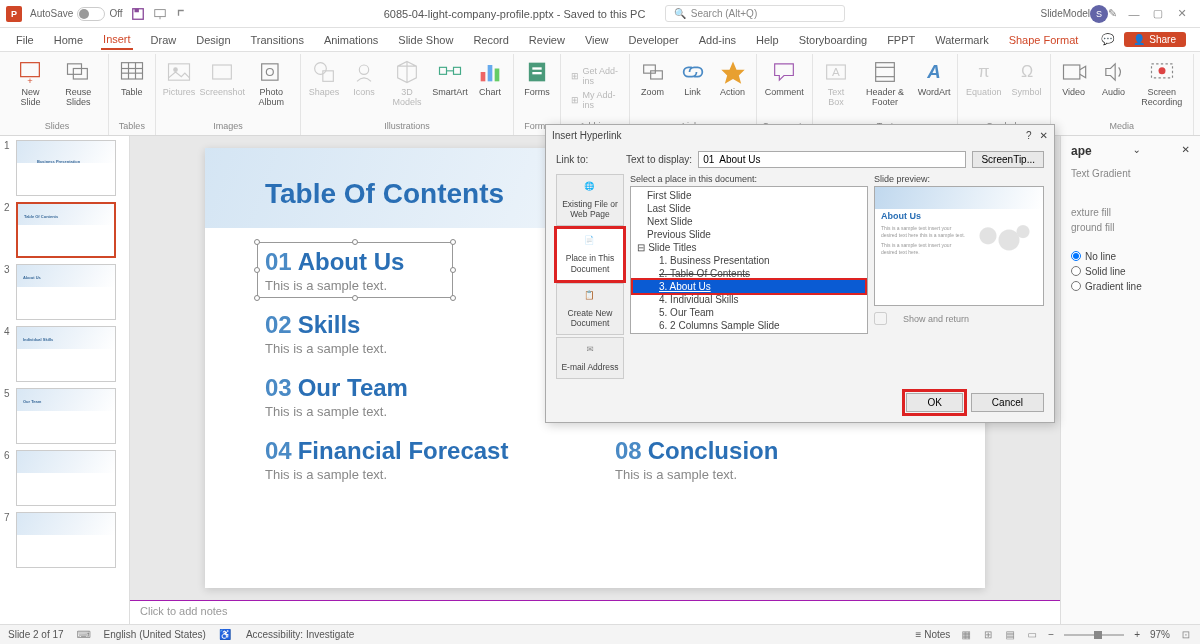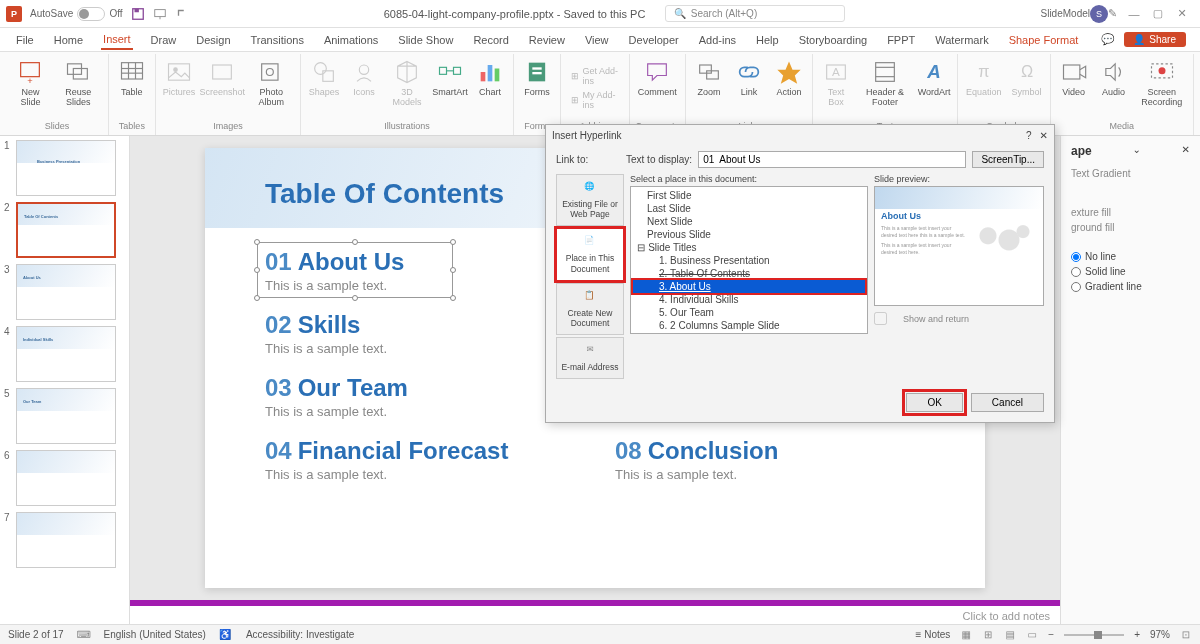--- a/index.html
+++ b/index.html
@@ -54,25 +54,25 @@
 .slide-canvas { flex: 1; display: flex; align-items: center; justify-content: center; padding: 10px 30px; }
 .slide { width: 780px; height: 440px; background: #fff; box-shadow: 0 2px 8px rgba(0,0,0,.15); position: relative; padding: 30px 60px; }
 .slide-wave { position:absolute; top:0; left:0; right:0; height:80px; background: linear-gradient(110deg, #b8d4ec 0%, #e0ecf7 50%, #fff 100%); opacity:0.6; pointer-events:none;}
 .slide-title { font-size: 28px; font-weight: bold; color: #2a6fb5; margin-bottom: 38px; position:relative; }
 .toc-grid { display: grid; grid-template-columns: 1fr 1fr; gap: 18px 40px; position:relative; }
 .toc-item .num { font-size: 24px; font-weight: bold; color: #4a8ac5; display: inline; }
 .toc-item .ttl { font-size: 24px; font-weight: bold; color: #2a6fb5; display: inline; margin-left: 6px; }
 .toc-item .sub { font-size: 13px; color: #888; margin-top: 2px; }
 .selection-box { position:absolute; border:1px solid #999; pointer-events:none; }
 .sel-handle { position:absolute; width:6px; height:6px; background:#fff; border:1px solid #888; border-radius:50%; }
-.notes { height: 24px; background: #fff; border-top: 6px solid #a21caf; padding: 4px 10px; font-size: 11px; color: #999; text-align: right; }
+.notes { height: 24px; background: #fff; border-top: 1px solid #a21caf; padding: 4px 10px; font-size: 11px; color: #999; }
 
 .format-pane { width: 140px; background: #fafafa; border-left: 1px solid #ddd; padding: 8px 10px; font-size: 10px; }
 .format-pane h3 { font-size: 12px; margin-bottom: 6px; color: #333; }
-.fp-radio { display: flex; align-items: flex-end; gap: 4px; margin: 4px 0; }
+.fp-radio { display: flex; align-items: flex-start; gap: 4px; margin: 4px 0; }
 .fp-radio input { width:10px; height:10px; }
 
 
 .dialog-overlay { position: absolute; left: 545px; top: 124px; width: 510px; background: #f3f3f3; border: 1px solid #aaa; box-shadow: 2px 2px 10px rgba(0,0,0,.2); z-index: 100; }
 .dialog-title { height: 20px; display: flex; align-items: center; justify-content: space-between; padding: 0 6px; font-size: 10px; }
 .dialog-title-right { display: flex; gap: 8px; }
 .dialog-body { padding: 6px 10px 10px; }
 .dlg-row { display: flex; align-items: center; gap: 6px; margin-bottom: 6px; font-size: 10px; }
 .dlg-input { flex: 1; border: 1px solid #aaa; padding: 2px 4px; font-size: 10px; background:#fff; }
 .dlg-btn { border: 1px solid #aaa; background: #e8e8e8; padding: 2px 8px; font-size: 10px; cursor: pointer; }
@@ -330,33 +330,20 @@
         </div>
       <div class="ribbon-small-item disabled" style="opacity:0.4;">
           <span>⊞</span>
           <span>My Add-ins</span>
         </div>
     </div>
     <div class="ribbon-group-name">Add-ins</div>
   </div>
   <div class="ribbon-group">
     <div class="ribbon-group-items">
-        <div class="ribbon-btn">
-          <div class="ribbon-ico big">
-            <svg viewBox="0 0 24 24">
-              <path d="M4 5 L20 5 L20 15 L12 15 L8 19 L8 15 L4 15 Z" fill="none" stroke="#a05ab0"></path>
-            </svg>
-          </div>
-          <div class="ribbon-lbl">Comment</div>
-        </div>
-      </div>
-    <div class="ribbon-group-name">Comments</div>
-  </div>
-  <div class="ribbon-group">
-    <div class="ribbon-group-items">
       <div class="ribbon-btn">
           <div class="ribbon-ico big">
             <svg viewBox="0 0 24 24">
               <rect x="4" y="6" width="10" height="7" fill="none" stroke="#888"></rect>
               <rect x="10" y="11" width="10" height="7" fill="none" stroke="#888"></rect>
             </svg>
           </div>
           <div class="ribbon-lbl">Zoom</div>
         </div>
       <div class="ribbon-btn">
@@ -370,20 +357,33 @@
       <div class="ribbon-btn">
           <div class="ribbon-ico big">
             <svg viewBox="0 0 24 24">
               <path d="M12 3 L15 10 L22 10 L17 15 L19 22 L12 18 L5 22 L7 15 L2 10 L9 10 Z" fill="#e8a030"></path>
             </svg>
           </div>
           <div class="ribbon-lbl">Action</div>
         </div>
     </div>
     <div class="ribbon-group-name">Links</div>
+  </div>
+  <div class="ribbon-group">
+    <div class="ribbon-group-items">
+        <div class="ribbon-btn">
+          <div class="ribbon-ico big">
+            <svg viewBox="0 0 24 24">
+              <path d="M4 5 L20 5 L20 15 L12 15 L8 19 L8 15 L4 15 Z" fill="none" stroke="#a05ab0"></path>
+            </svg>
+          </div>
+          <div class="ribbon-lbl">Comment</div>
+        </div>
+      </div>
+    <div class="ribbon-group-name">Comments</div>
   </div>
   <div class="ribbon-group">
     <div class="ribbon-group-items">
       <div class="ribbon-btn disabled">
           <div class="ribbon-ico big">
             <svg viewBox="0 0 24 24">
               <rect x="4" y="6" width="16" height="12" fill="none" stroke="#888"></rect>
               <text x="12" y="15" font-size="10" text-anchor="middle" fill="#888">A</text>
             </svg>
           </div>

